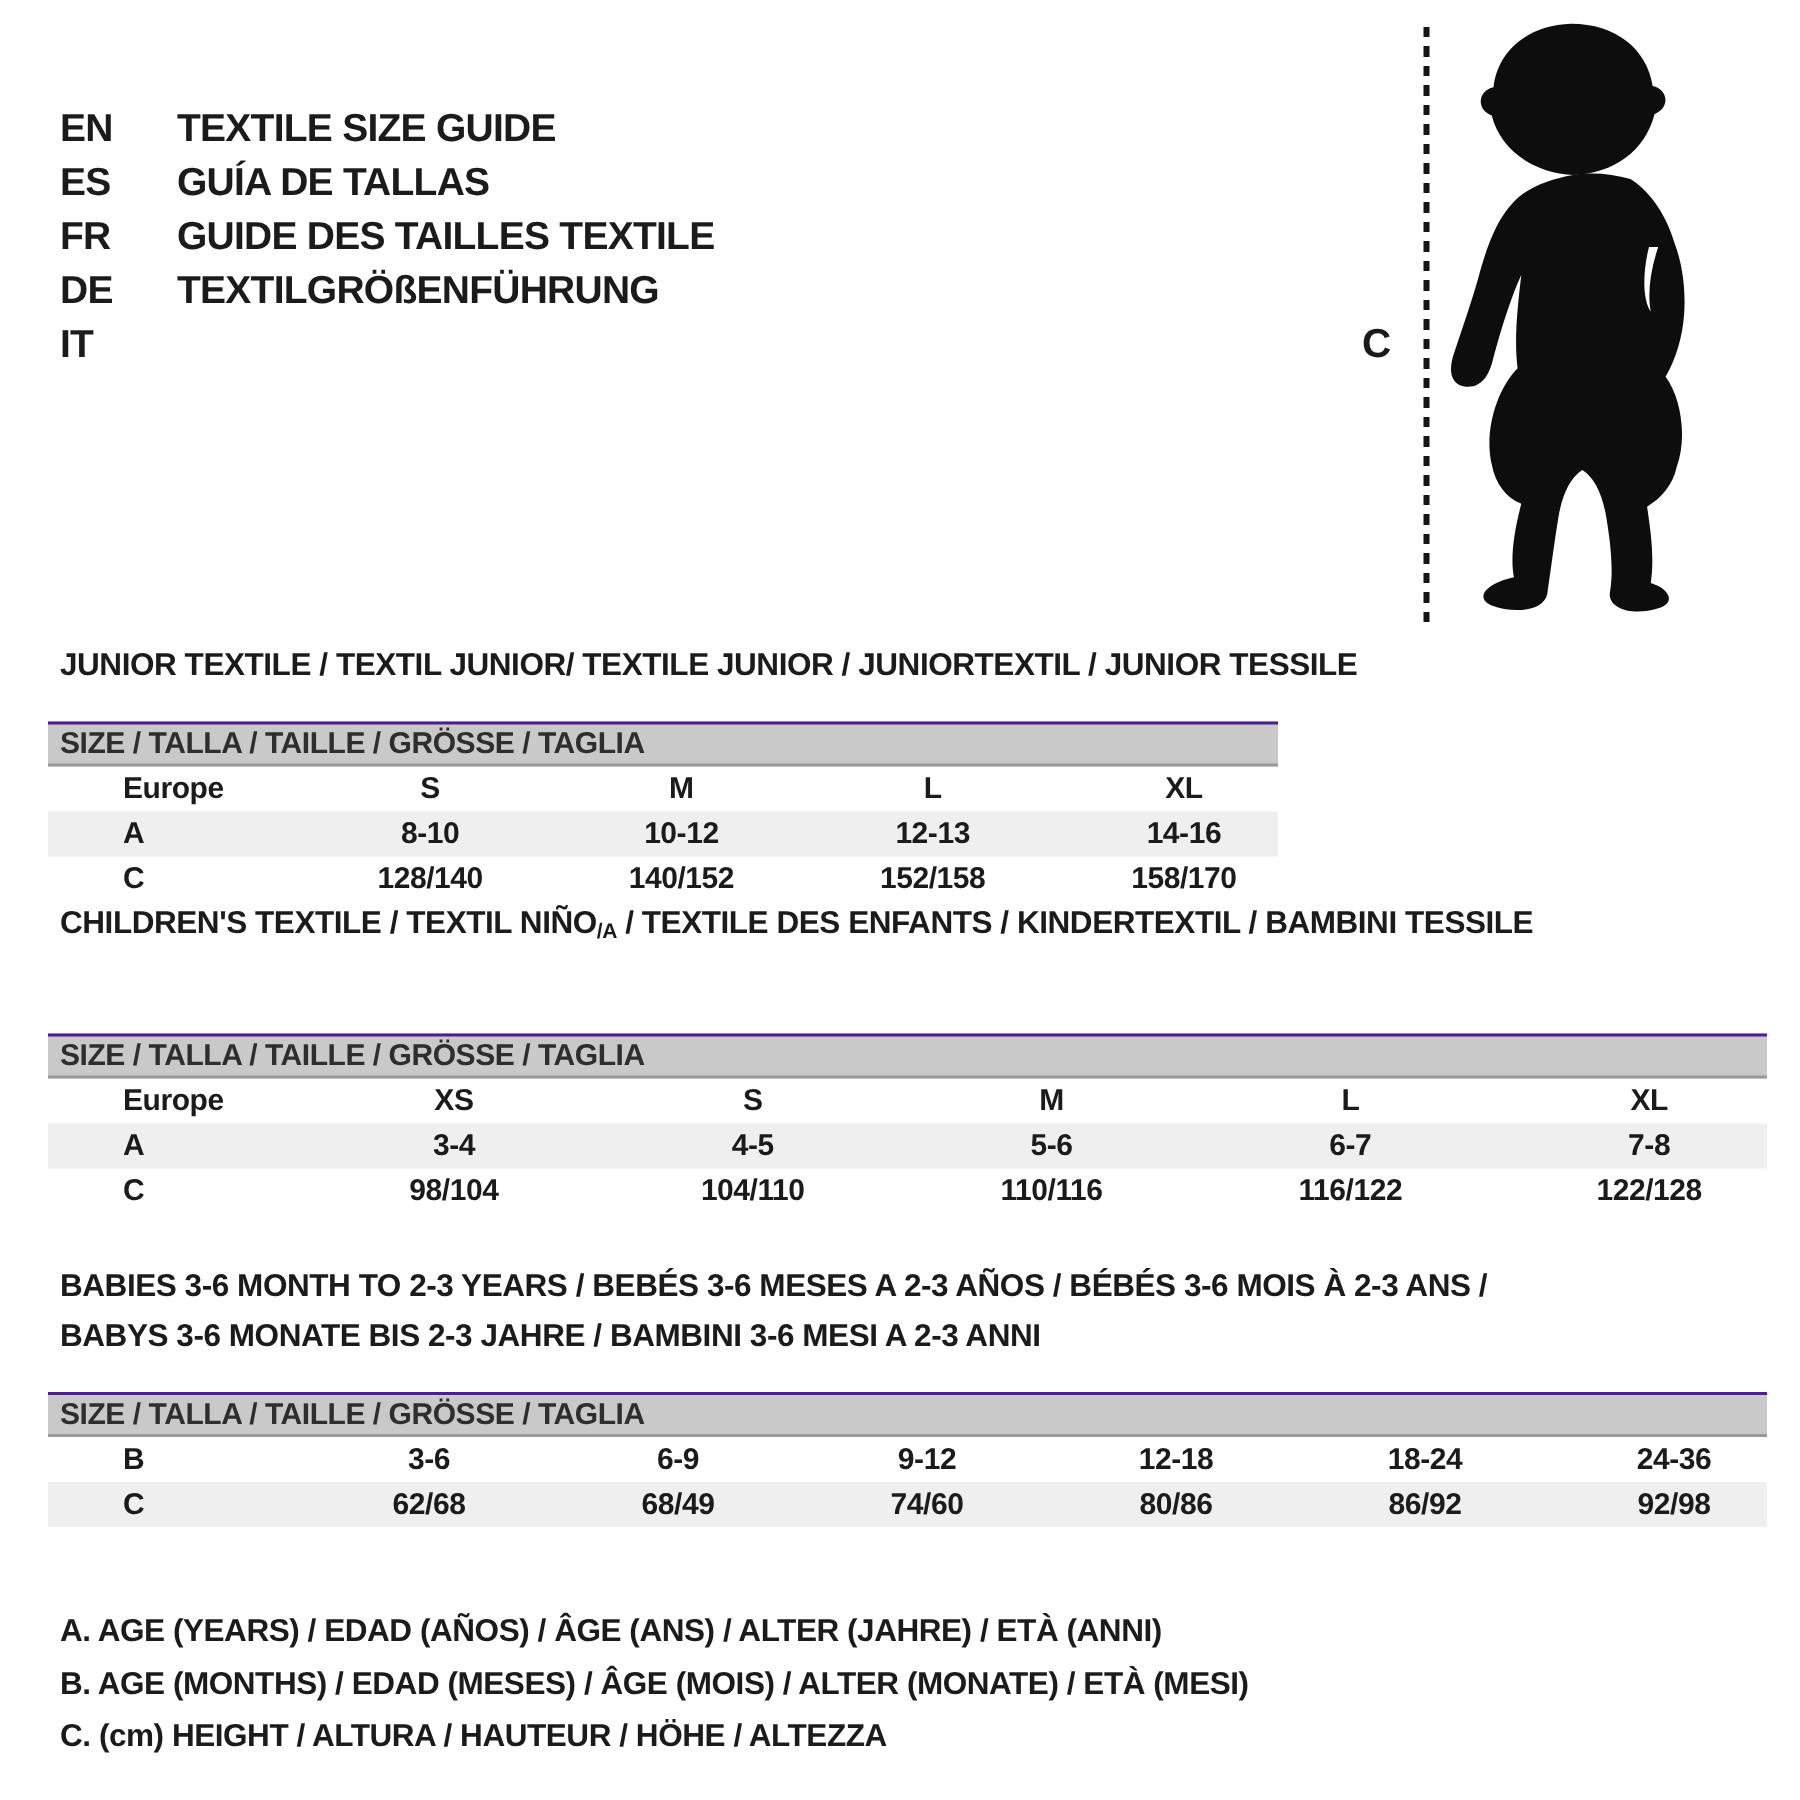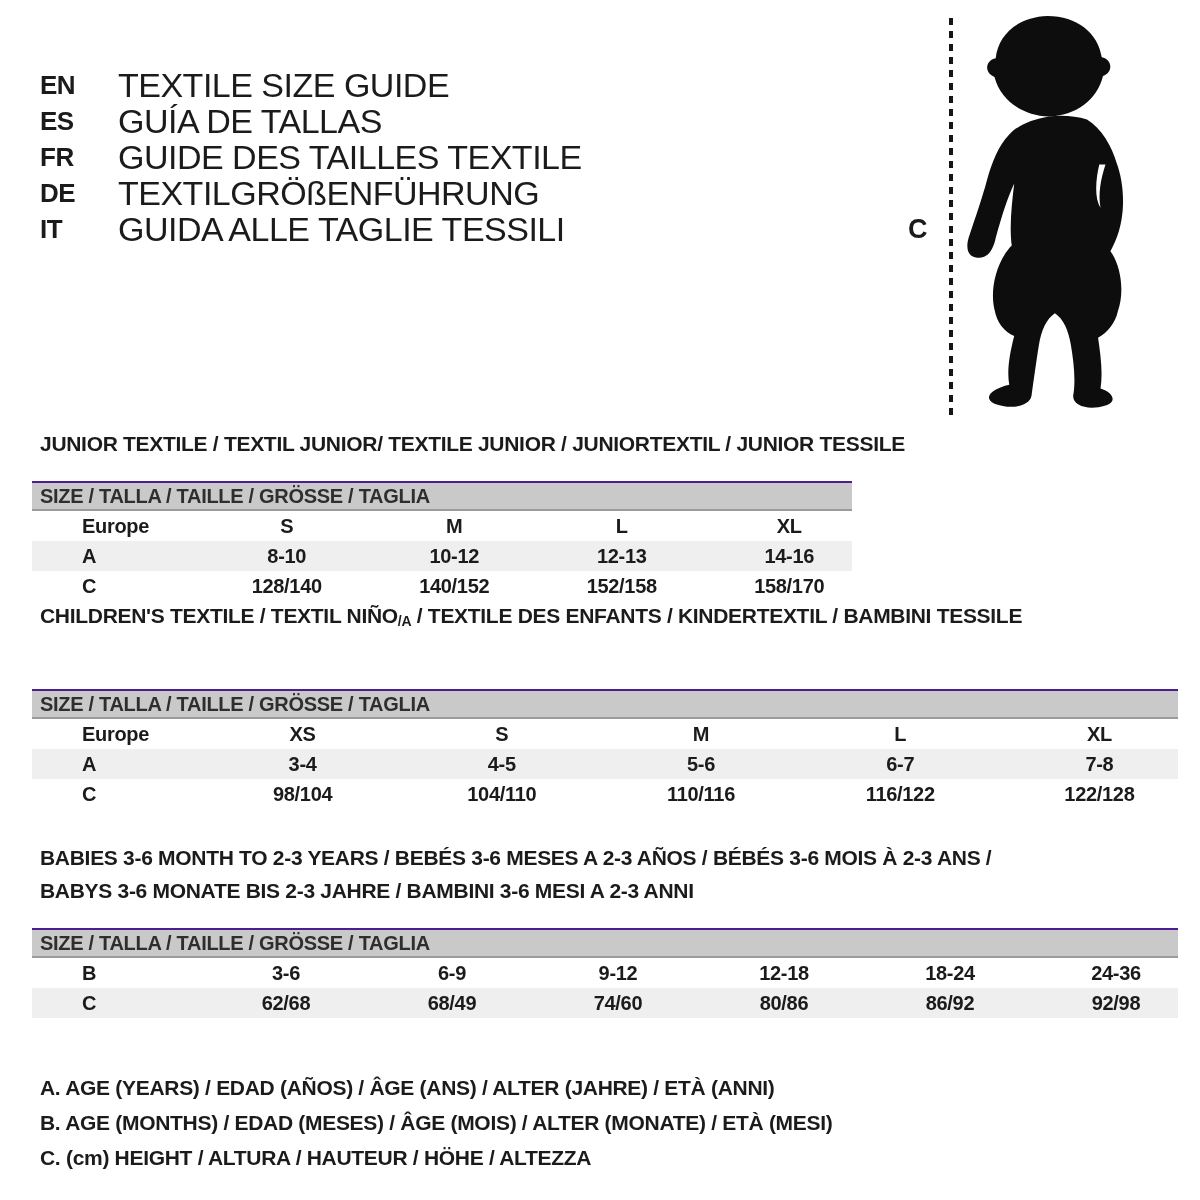--- a/index.html
+++ b/index.html
@@ -6,21 +6,21 @@
   body{
     width:1200px;height:1200px;background:#ffffff;position:relative;
     font-family:"Liberation Sans","DejaVu Sans",sans-serif;
     color:#1b1b1b;-webkit-font-smoothing:antialiased;overflow:hidden;
   }
   .abs{position:absolute;}
   
   .lang-block{left:40px;top:30px;margin-top:37px;}
   .lang-row{display:flex;height:36px;align-items:center;}
   .lang-code{width:78px;font-size:26px;font-weight:700;letter-spacing:-0.5px;}
-  .lang-label{font-size:34px;font-weight:400;letter-spacing:-0.5px;white-space:nowrap;}
+  .lang-label{font-size:26px;font-weight:700;letter-spacing:-0.5px;white-space:nowrap;}
   
   .dashed-line{left:949px;top:18px;width:4px;height:397px;
     background:repeating-linear-gradient(to bottom,#151515 0 7px,transparent 7px 13px);}
   .figure-c{left:908px;top:214px;font-size:27px;font-weight:700;}
   .toddler{left:955px;top:14px;width:185px;height:400px;}
   
   .sec-title{left:40px;font-size:21px;font-weight:700;letter-spacing:-0.3px;white-space:nowrap;}
   .title-sub{font-size:14px;vertical-align:-3px;font-weight:700;}
   
   .table{left:32px;}
@@ -55,21 +55,20 @@
     <div class="lang-row">
       <span class="lang-code">FR</span>
       <span class="lang-label">GUIDE DES TAILLES TEXTILE</span>
     </div>
     <div class="lang-row">
       <span class="lang-code">DE</span>
       <span class="lang-label">TEXTILGRÖßENFÜHRUNG</span>
     </div>
     <div class="lang-row">
       <span class="lang-code">IT</span>
-      <span class="lang-label">GUIDA ALLE TAGLIE TESSILI</span>
     </div>
   </div>
 
   <div class="abs dashed-line"></div>
   <div class="abs figure-c">C</div>
   <svg class="abs toddler" viewBox="15 0 150 425" preserveAspectRatio="none">
     <path fill="#0d0d0d" d="M90,2 C66,3 50,22 48,47 C40,49 38,62 47,67 C52,92 70,108 91,109 C113,108 130,92 135,66 C144,61 142,48 134,46 C131,20 114,2 90,2 Z"></path>
     <path fill="#0d0d0d" d="M91,109
       C78,112 66,118 59,128 C50,140 45,158 41,176 C37,196 31,218 27,234
       C23,248 25,258 33,259 C42,260 46,250 48,238 C53,214 58,194 63,180

